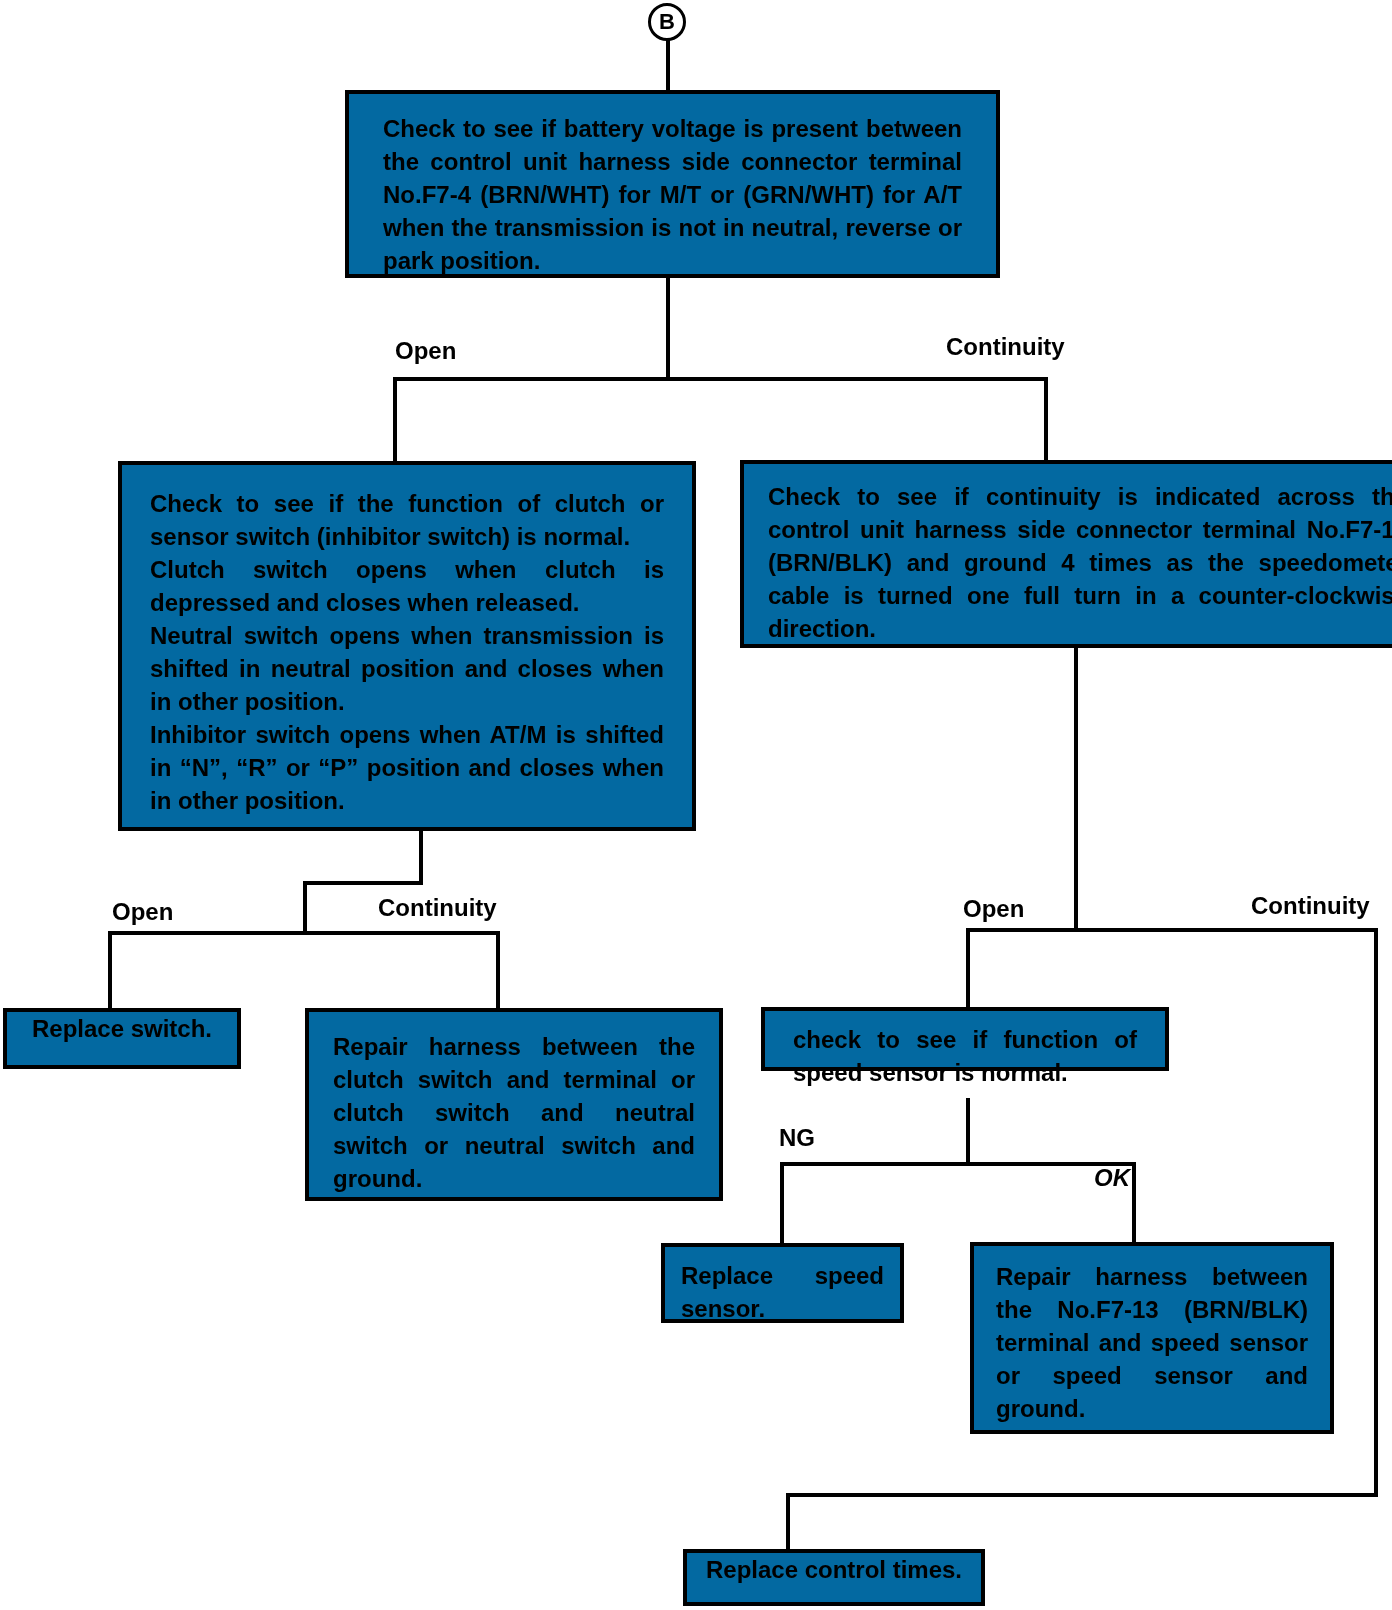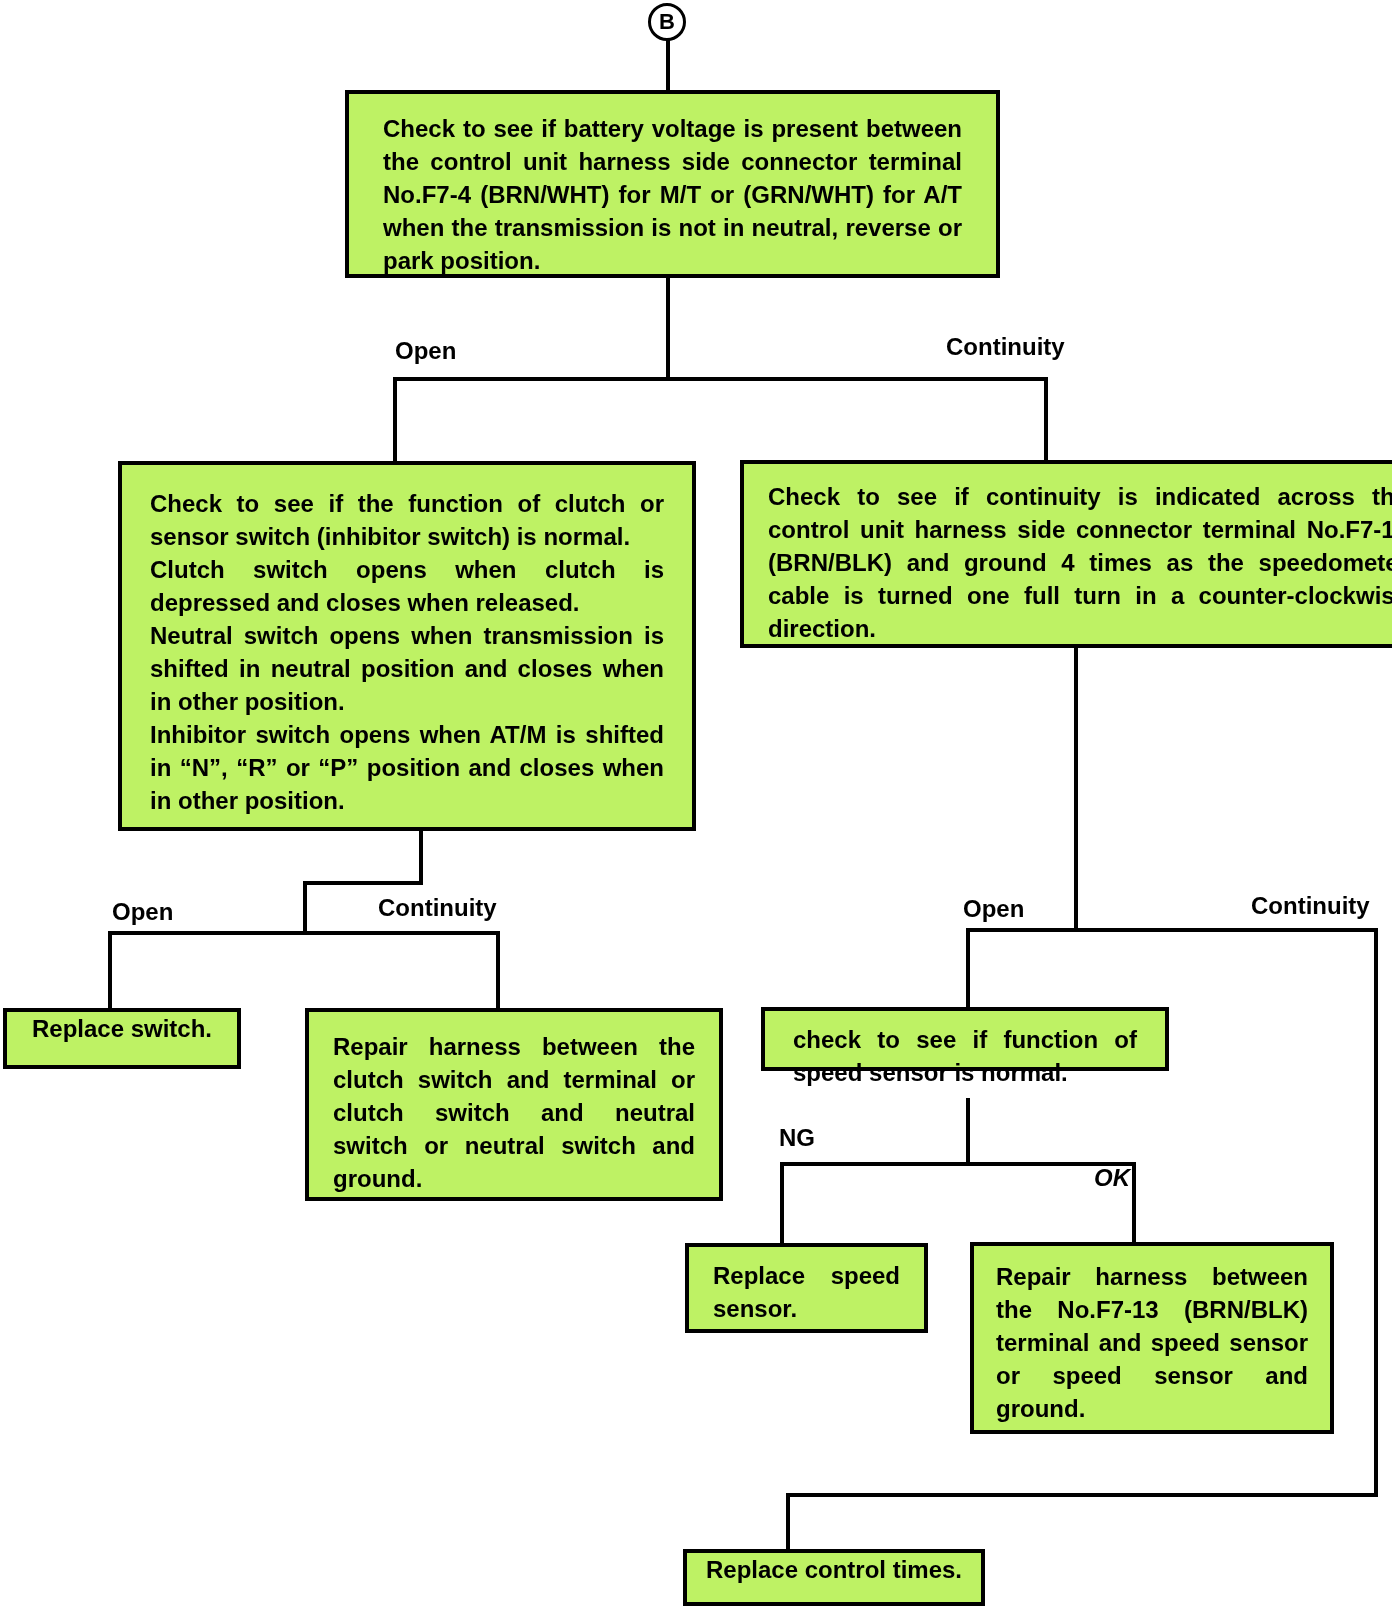--- a/index.html
+++ b/index.html
@@ -7,21 +7,21 @@
     position:relative;
     width:1392px;height:1610px;
     background:#ffffff;
     font-family:"Liberation Sans","DejaVu Sans",sans-serif;
     color:#000;
   }
   .node{
     position:absolute;
     box-sizing:border-box;
     border:4px solid #000;
-    background:#bef264;
+    background:#0369a1;
     font-size:24px;
     line-height:33px;
     font-weight:600;
     text-align:justify;
   }
   .node p{margin:0;}
   .line{position:absolute;background:#000;}
   .blabel{
     position:absolute;
     font-size:24px;
@@ -110,21 +110,21 @@
   </div>
 
   <div class="line" style="left:966px;top:1098px;width:4px;height:68px;"></div>
   <div class="line" style="left:780px;top:1162px;width:356px;height:4px;"></div>
   <div class="line" style="left:780px;top:1162px;width:4px;height:84px;"></div>
   <div class="line" style="left:1132px;top:1162px;width:4px;height:83px;"></div>
 
   <div class="blabel" style="left:779px;top:1124px;">NG</div>
   <div class="blabel" style="left:1094px;top:1164px;font-style:italic;">OK</div>
 
-  <div class="node" style="left:661px;top:1243px;width:243px;height:90px;padding:12px 24px;margin-left:24px;">
+  <div class="node" style="left:661px;top:1243px;width:243px;height:80px;padding:12px 16px;">
     <p>Replace speed sensor.</p>
   </div>
 
   <div class="node" style="left:970px;top:1242px;width:364px;height:192px;padding:14px 22px;">
     <p>Repair harness between the No.F7-13 (BRN/BLK) terminal and speed sensor or speed sensor and ground.</p>
   </div>
 
   <div class="line" style="left:786px;top:1493px;width:592px;height:4px;"></div>
   <div class="line" style="left:786px;top:1493px;width:4px;height:58px;"></div>
 

